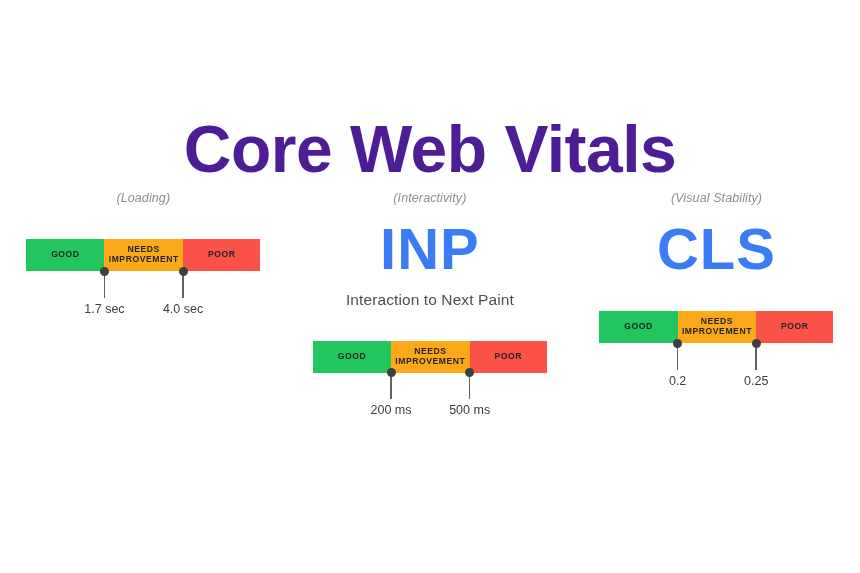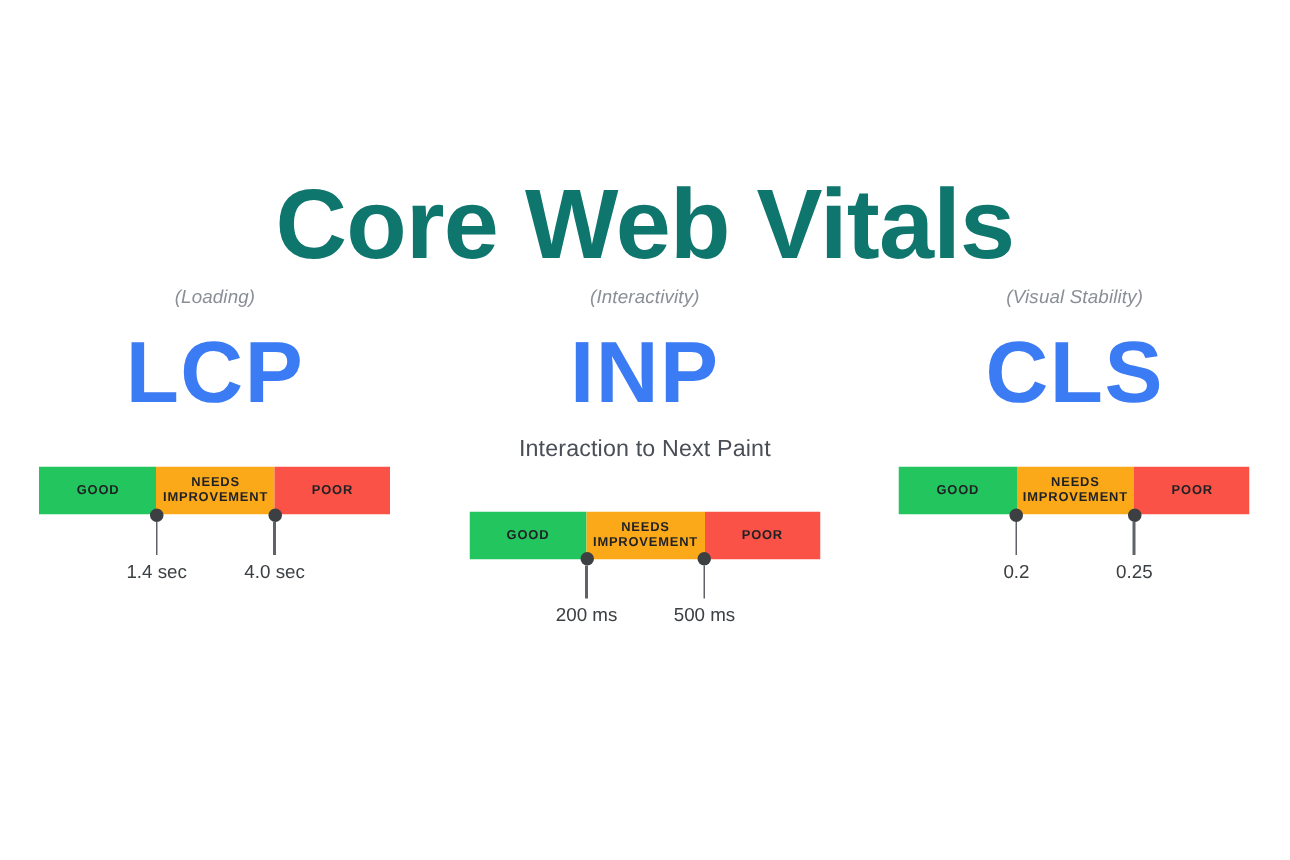--- a/index.html
+++ b/index.html
@@ -25,21 +25,21 @@
   
   .title {
     position: absolute;
     top: 112px;
     left: 0;
     width: 860px;
     text-align: center;
     font-size: 66px;
     font-weight: 700;
     letter-spacing: -0.5px;
-    color: #0f766e;
+    color: #4c1d95;
     line-height: 1.15;
     white-space: nowrap;
   }
 
   
   .columns {
     position: absolute;
     top: 192px;
     left: 0;
     width: 860px;
@@ -145,33 +145,32 @@
 <body>
 
 <div class="page">
 
   <div class="title">Core Web Vitals</div>
 
   <div class="columns">
 
     <div class="column">
       <div class="category">(Loading)</div>
-      <div class="acronym">LCP</div>
 
       <div class="bar-wrap">
         <div class="bar">
           <div class="seg seg-good">GOOD</div>
           <div class="seg seg-ni">NEEDS
 IMPROVEMENT</div>
           <div class="seg seg-poor">POOR</div>
         </div>
         <div class="marker" style="left:33.4%">
           <div class="marker-dot"></div>
           <div class="marker-stem"></div>
-          <div class="marker-label">1.4 sec</div>
+          <div class="marker-label">1.7 sec</div>
         </div>
         <div class="marker" style="left:67.0%">
           <div class="marker-dot"></div>
           <div class="marker-stem"></div>
           <div class="marker-label">4.0 sec</div>
         </div>
       </div>
     </div>
 
     <div class="column">

